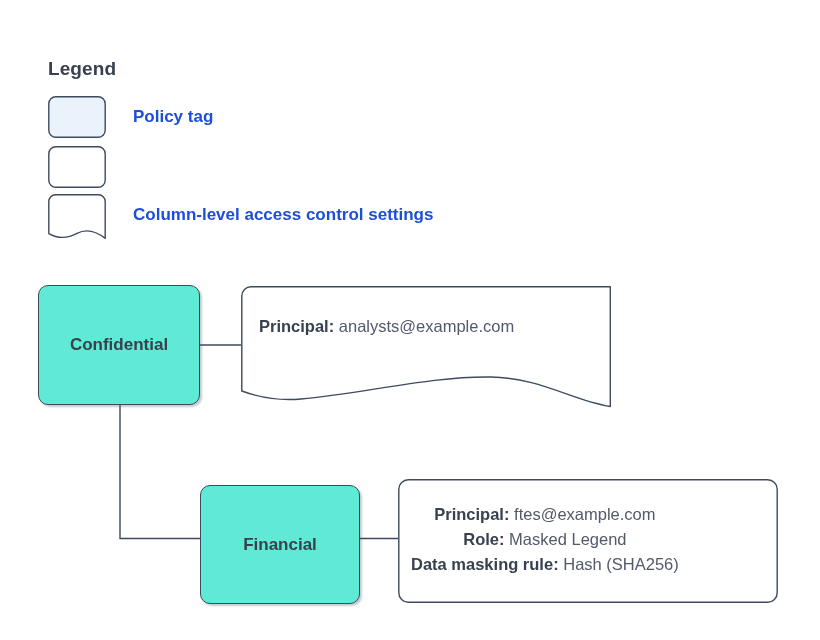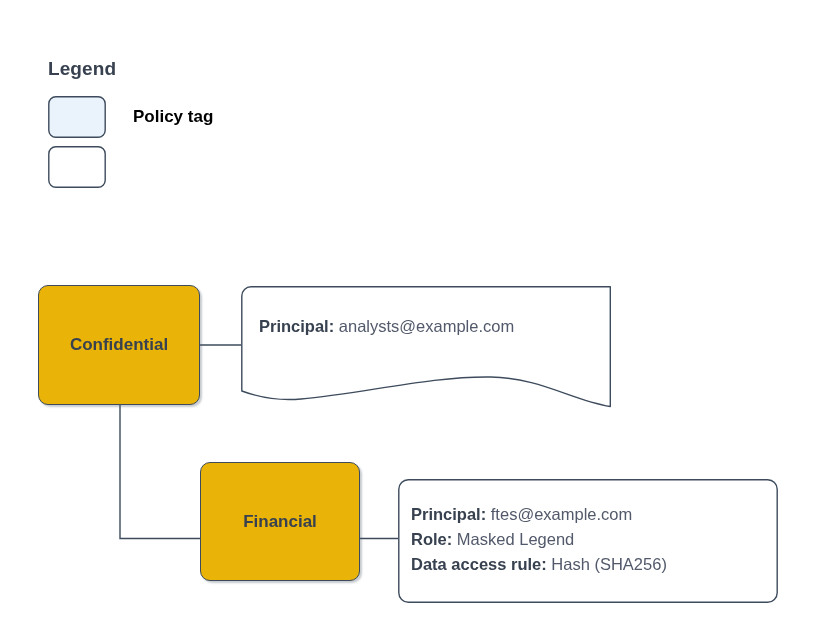--- a/index.html
+++ b/index.html
@@ -40,32 +40,32 @@
     left: 48px;
     width: 58px;
     height: 42px;
     box-sizing: border-box;
   }
   .legend-label {
     position: absolute;
     left: 133px;
     font-size: 17px;
     font-weight: bold;
-    color: #000000;
+    color: #1d4ed8;
     white-space: nowrap;
   }
   .swatch-svg { display: block; width: 58px; height: 46px; overflow: visible; }
 
   
   .node {
     position: absolute;
     box-sizing: border-box;
     border: 1.4px solid #3d4b5c;
     border-radius: 10px;
-    background: #eab308;
+    background: #5eead4;
     box-shadow: 2px 2px 2px rgba(80,92,110,.32);
     display: flex;
     align-items: center;
     justify-content: center;
   }
   .node-label {
     font-size: 17px;
     font-weight: bold;
     color: #37414f;
     white-space: nowrap;
@@ -84,21 +84,21 @@
   }
   .note-text {
     position: absolute;
     font-size: 16.5px;
     line-height: 25px;
     color: #4a5260;
     white-space: nowrap;
   }
   .note-text .k { font-weight: bold; color: #37414f; }
   .note-text .v { font-weight: normal; color: #52596a; }
-  .note-line { display: block; }
+  .note-line { display: block; text-align: center; }
 
   
   #wires { position: absolute; left: 0; top: 0; width: 820px; height: 640px; pointer-events: none; }
 </style>
 </head>
 <body>
 
 <div id="canvas">
 
   <div id="legend">
@@ -115,20 +115,35 @@
     </div>
 
     <div class="legend-row" style="top:146px;">
       <div class="legend-swatch">
         <svg class="swatch-svg" viewBox="0 0 58 46" xmlns="http://www.w3.org/2000/svg">
           <rect x="0.8" y="0.8" width="56.4" height="40.4" rx="7" ry="7" fill="#ffffff" stroke="#3d4b5c" stroke-width="1.4"></rect>
         </svg>
       </div>
     </div>
 
+    <div class="legend-row" style="top:194px;">
+      <div class="legend-swatch">
+        <svg class="swatch-svg" viewBox="0 0 58 46" xmlns="http://www.w3.org/2000/svg">
+          <path d="M 7.5 0.8
+                   L 50.5 0.8
+                   A 6.7 6.7 0 0 1 57.2 7.5
+                   L 57.2 44.4
+                   C 48 37.2 38 34.6 29 39.4
+                   C 20 44.2 10 44.8 0.8 39.6
+                   L 0.8 7.5
+                   A 6.7 6.7 0 0 1 7.5 0.8 Z" fill="#ffffff" stroke="#3d4b5c" stroke-width="1.4" stroke-linejoin="round"></path>
+        </svg>
+      </div>
+      <div class="legend-label" style="top:11px;">Column-level access control settings</div>
+    </div>
   </div>
 
   <svg id="wires" viewBox="0 0 820 640" xmlns="http://www.w3.org/2000/svg">
 
     <path d="M 200 345 L 241 345" fill="none" stroke="#3d4b5c" stroke-width="1.4"></path>
 
     <path d="M 120 405 L 120 538.5 L 200 538.5" fill="none" stroke="#3d4b5c" stroke-width="1.4"></path>
 
     <path d="M 360 538.5 L 398 538.5" fill="none" stroke="#3d4b5c" stroke-width="1.4"></path>
   </svg>
@@ -149,37 +164,37 @@
                A 9.2 9.2 0 0 1 10 0.8 Z" fill="#ffffff" stroke="#3d4b5c" stroke-width="1.4" stroke-linejoin="round"></path>
     </svg>
     <div class="note-text" style="left:18px; top:28px;">
       <span class="note-line">
         <b class="k">Principal:</b>
         <span class="v">analysts@example.com</span>
       </span>
     </div>
   </div>
 
-  <div class="node" style="left:200px; top:462px; width:160px; height:119px;align-items:center;">
+  <div class="node" style="left:200px; top:485px; width:160px; height:119px;align-items:center;">
     <span class="node-label">Financial</span>
   </div>
 
   <div class="note" style="left:398px; top:479px; width:380px; height:124px;padding-left:20px;">
     <svg class="note-shape" width="380" height="124" viewBox="0 0 380 124" xmlns="http://www.w3.org/2000/svg">
       <rect x="0.8" y="0.8" width="378.4" height="122.4" rx="9.5" ry="9.5" fill="#ffffff" stroke="#3d4b5c" stroke-width="1.4"></rect>
     </svg>
     <div class="note-text" style="left:13px; top:23px;">
       <span class="note-line">
         <b class="k">Principal:</b>
         <span class="v">ftes@example.com</span>
       </span>
       <span class="note-line">
         <b class="k">Role:</b>
         <span class="v">Masked Legend</span>
       </span>
       <span class="note-line">
-        <b class="k">Data access rule:</b>
+        <b class="k">Data masking rule:</b>
         <span class="v">Hash (SHA256)</span>
       </span>
     </div>
   </div>
 
 </div>
 
 </body></html>

